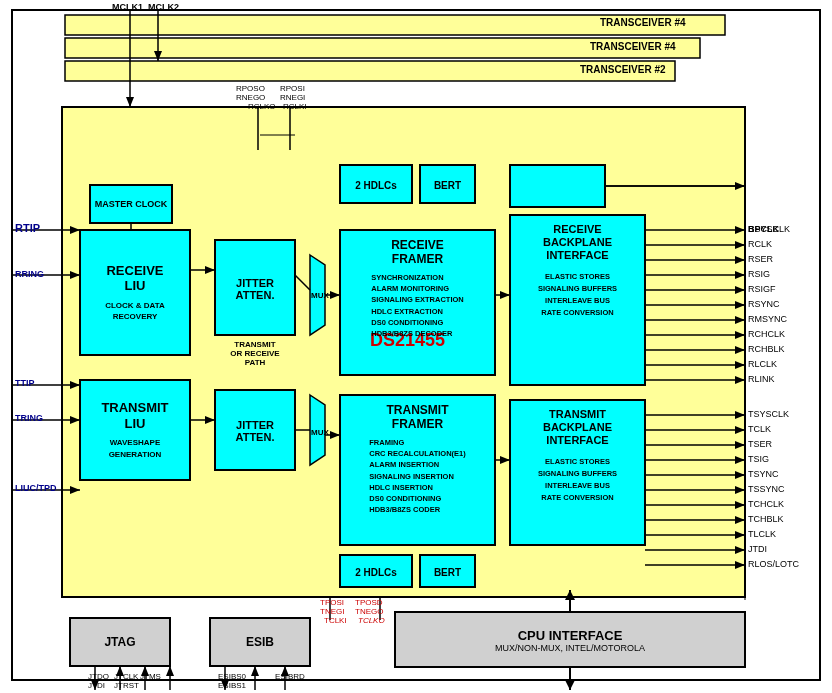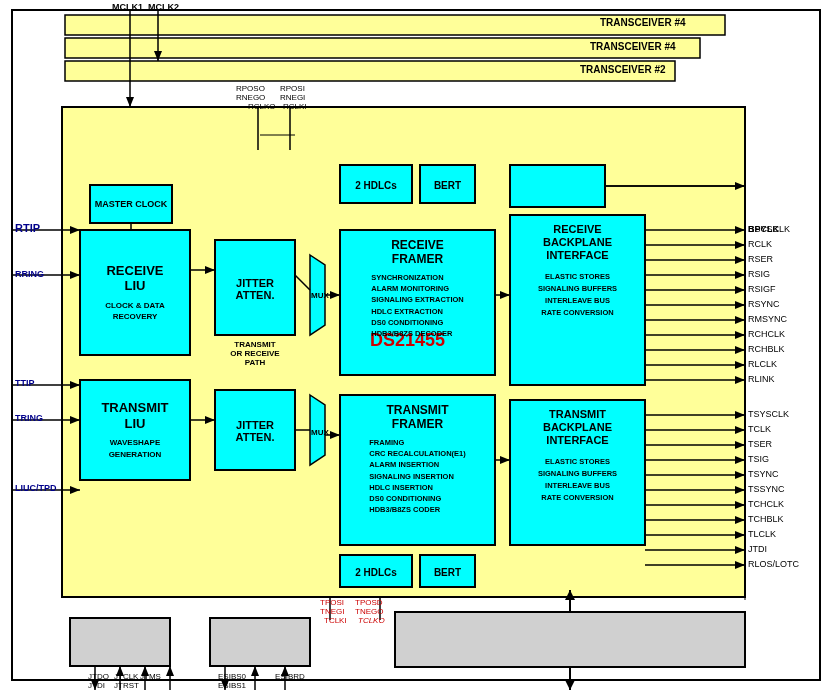--- a/index.html
+++ b/index.html
@@ -350,22 +350,34 @@
               text-align:center; font-size:10px; font-weight:bold;">BERT</div>
 
   <div style="position:absolute; top:557px; left:341px; width:70px; height:30px;
               display:flex; align-items:center; justify-content:center;
               text-align:center; font-size:10px; font-weight:bold;">2 HDLCs</div>
 
   <div style="position:absolute; top:557px; left:421px; width:53px; height:30px;
               display:flex; align-items:center; justify-content:center;
               text-align:center; font-size:10px; font-weight:bold;">BERT</div>
 
-
-
+  <div style="position:absolute; top:620px; left:71px; width:98px; height:44px;
+              display:flex; align-items:center; justify-content:center;
+              text-align:center; font-size:12px; font-weight:bold;">JTAG</div>
+
+  <div style="position:absolute; top:620px; left:211px; width:98px; height:44px;
+              display:flex; align-items:center; justify-content:center;
+              text-align:center; font-size:12px; font-weight:bold;">ESIB</div>
+
+  <div style="position:absolute; top:614px; left:396px; width:348px; height:52px;
+              display:flex; flex-direction:column; align-items:center; justify-content:center;
+              text-align:center;">
+    <div style="font-size:13px; font-weight:bold;">CPU INTERFACE</div>
+    <div style="font-size:9px;">MUX/NON-MUX, INTEL/MOTOROLA</div>
+  </div>
 
   <div style="position:absolute; top:222px; left:15px; font-size:11px; font-weight:bold; color:#00008b;">RTIP</div>
   <div style="position:absolute; top:269px; left:15px; font-size:9px; font-weight:bold; color:#00008b;">RRING</div>
   <div style="position:absolute; top:378px; left:15px; font-size:9px; font-weight:bold; color:#00008b;">TTIP</div>
   <div style="position:absolute; top:413px; left:15px; font-size:9px; font-weight:bold; color:#00008b;">TRING</div>
   <div style="position:absolute; top:483px; left:15px; font-size:9px; font-weight:bold; color:#00008b;">LIUC/TPD</div>
 
   <div style="position:absolute; top:179px; left:748px; font-size:9px; font-weight:bold;margin-top:45px;">BPCLK</div>
 
   <div style="position:absolute; top:224px; left:748px; font-size:9px;">RSYSCLK</div>

